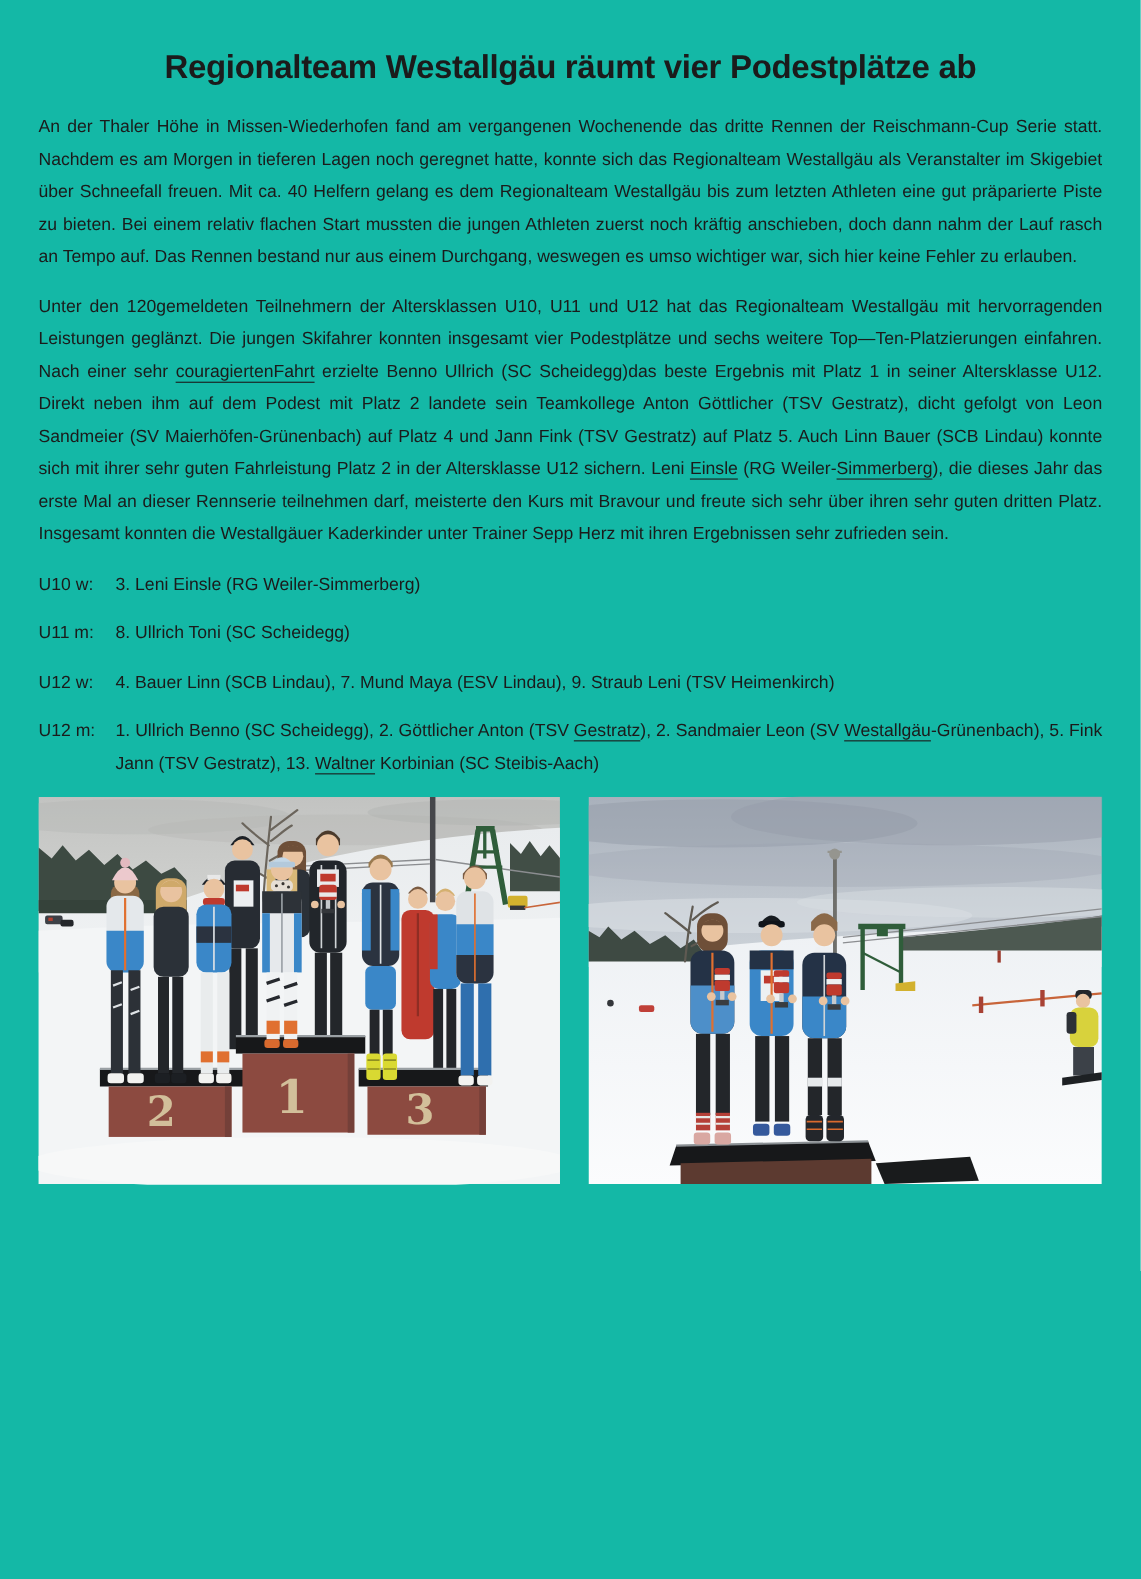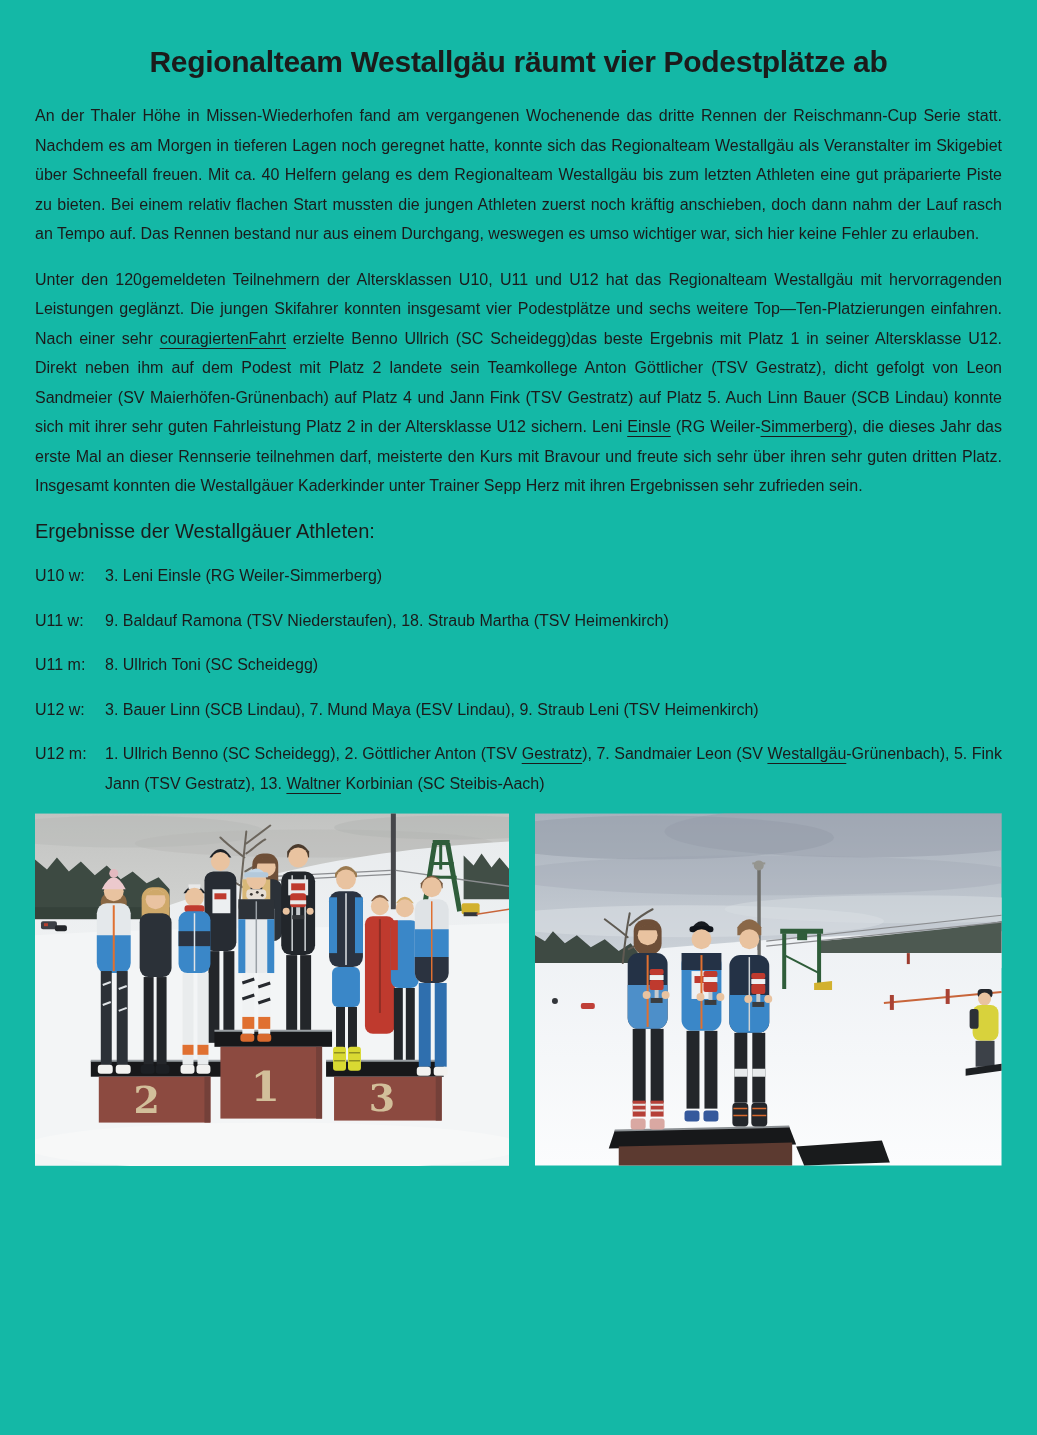--- a/index.html
+++ b/index.html
@@ -24,46 +24,41 @@
 <body>
 
 <div class="page">
 
   <h1 class="title">Regionalteam Westallgäu räumt vier Podestplätze ab</h1>
 
   <p class="body-text">An der Thaler Höhe in Missen-Wiederhofen fand am vergangenen Wochenende das dritte Rennen der Reischmann-Cup Serie statt. Nachdem es am Morgen in tieferen Lagen noch geregnet hatte, konnte sich das Regionalteam Westallgäu als Veranstalter im Skigebiet über Schneefall freuen. Mit ca. 40 Helfern gelang es dem Regionalteam Westallgäu bis zum letzten Athleten eine gut präparierte Piste zu bieten. Bei einem relativ flachen Start mussten die jungen Athleten zuerst noch kräftig anschieben, doch dann nahm der Lauf rasch an Tempo auf. Das Rennen bestand nur aus einem Durchgang, weswegen es umso wichtiger war, sich hier keine Fehler zu erlauben.</p>
 
   <p class="body-text"><span>Unter den 120gemeldeten Teilnehmern der Altersklassen U10, U11 und U12 hat das Regionalteam Westallgäu mit hervorragenden Leistungen geglänzt. Die jungen Skifahrer konnten insgesamt vier Podestplätze und sechs weitere Top—Ten-Platzierungen einfahren. Nach einer sehr </span><span class="misspell">couragiertenFahrt</span><span> erzielte Benno Ullrich (SC Scheidegg)das beste Ergebnis mit Platz 1 in seiner Altersklasse U12. Direkt neben ihm auf dem Podest mit Platz 2 landete sein Teamkollege Anton Göttlicher (TSV Gestratz), dicht gefolgt von Leon Sandmeier (SV Maierhöfen-Grünenbach) auf Platz 4 und Jann Fink (TSV Gestratz) auf Platz 5. Auch Linn Bauer (SCB Lindau) konnte sich mit ihrer sehr guten Fahrleistung Platz 2 in der Altersklasse U12 sichern. Leni </span><span class="misspell">Einsle</span><span> (RG Weiler-</span><span class="misspell">Simmerberg</span><span>), die dieses Jahr das erste Mal an dieser Rennserie teilnehmen darf, meisterte den Kurs mit Bravour und freute sich sehr über ihren sehr guten dritten Platz. Insgesamt konnten die Westallgäuer Kaderkinder unter Trainer Sepp Herz mit ihren Ergebnissen sehr zufrieden sein.</span></p>
 
-  <p class="plain">Ergebnisse der Westallgäuer Athleten:</p>
 
   <div class="result-row">
     <span class="result-label">U10 w:</span>
     <span class="result-text">3. Leni Einsle (RG Weiler-Simmerberg)</span>
   </div>
 
 
-  <div class="result-row">
-    <span class="result-label">U11 w:</span>
-    <span class="result-text">9. Baldauf Ramona (TSV Niederstaufen), 18. Straub Martha (TSV Heimenkirch)</span>
-  </div>
 
   <div class="result-row">
     <span class="result-label">U11 m:</span>
     <span class="result-text">8. Ullrich Toni (SC Scheidegg)</span>
   </div>
 
   <div class="result-row">
     <span class="result-label">U12 w:</span>
-    <span class="result-text">3. Bauer Linn (SCB Lindau), 7. Mund Maya (ESV Lindau), 9. Straub Leni (TSV Heimenkirch)</span>
+    <span class="result-text">4. Bauer Linn (SCB Lindau), 7. Mund Maya (ESV Lindau), 9. Straub Leni (TSV Heimenkirch)</span>
   </div>
 
   <div class="result-row">
     <span class="result-label">U12 m:</span>
-    <span class="result-text"><span>1. Ullrich Benno (SC Scheidegg), 2. Göttlicher Anton (TSV </span><span class="misspell">Gestratz</span><span>), 7. Sandmaier Leon (SV </span><span class="misspell">Westallgäu</span><span>-Grünenbach), 5. Fink Jann (TSV Gestratz), 13. </span><span class="misspell">Waltner</span><span> Korbinian (SC Steibis-Aach)</span></span>
+    <span class="result-text"><span>1. Ullrich Benno (SC Scheidegg), 2. Göttlicher Anton (TSV </span><span class="misspell">Gestratz</span><span>), 2. Sandmaier Leon (SV </span><span class="misspell">Westallgäu</span><span>-Grünenbach), 5. Fink Jann (TSV Gestratz), 13. </span><span class="misspell">Waltner</span><span> Korbinian (SC Steibis-Aach)</span></span>
   </div>
 
   <div class="photos">
 
     <svg class="photo" width="476" height="353" viewBox="0 0 476 353">
       <defs>
         <linearGradient id="skyL" x1="0" y1="0" x2="0" y2="1">
           <stop offset="0" stop-color="#c2c3c1"></stop>
             <stop offset="1" stop-color="#dadbd9"></stop>
         </linearGradient>

